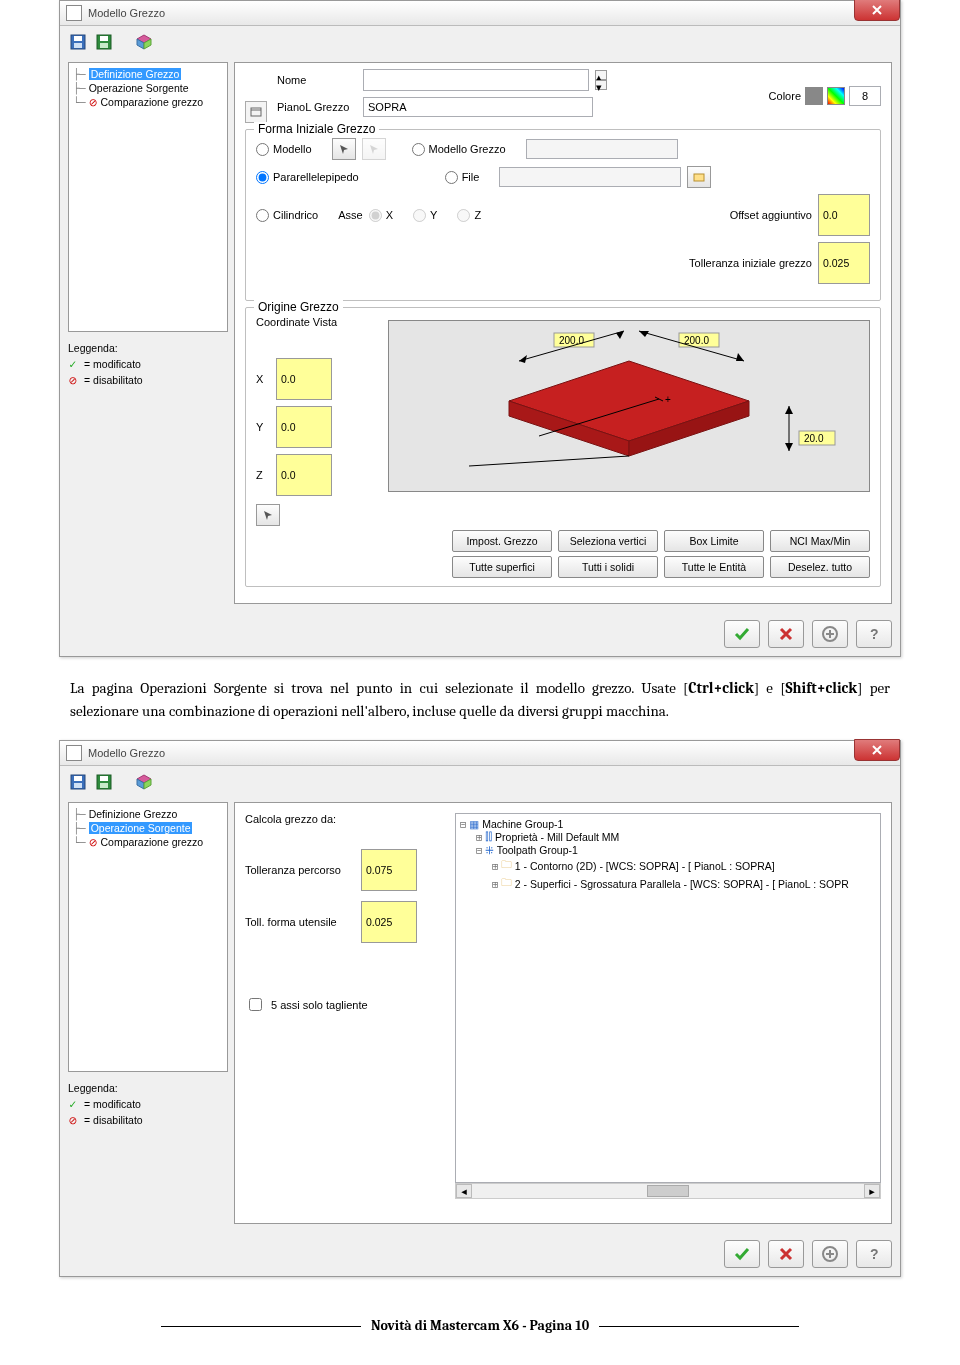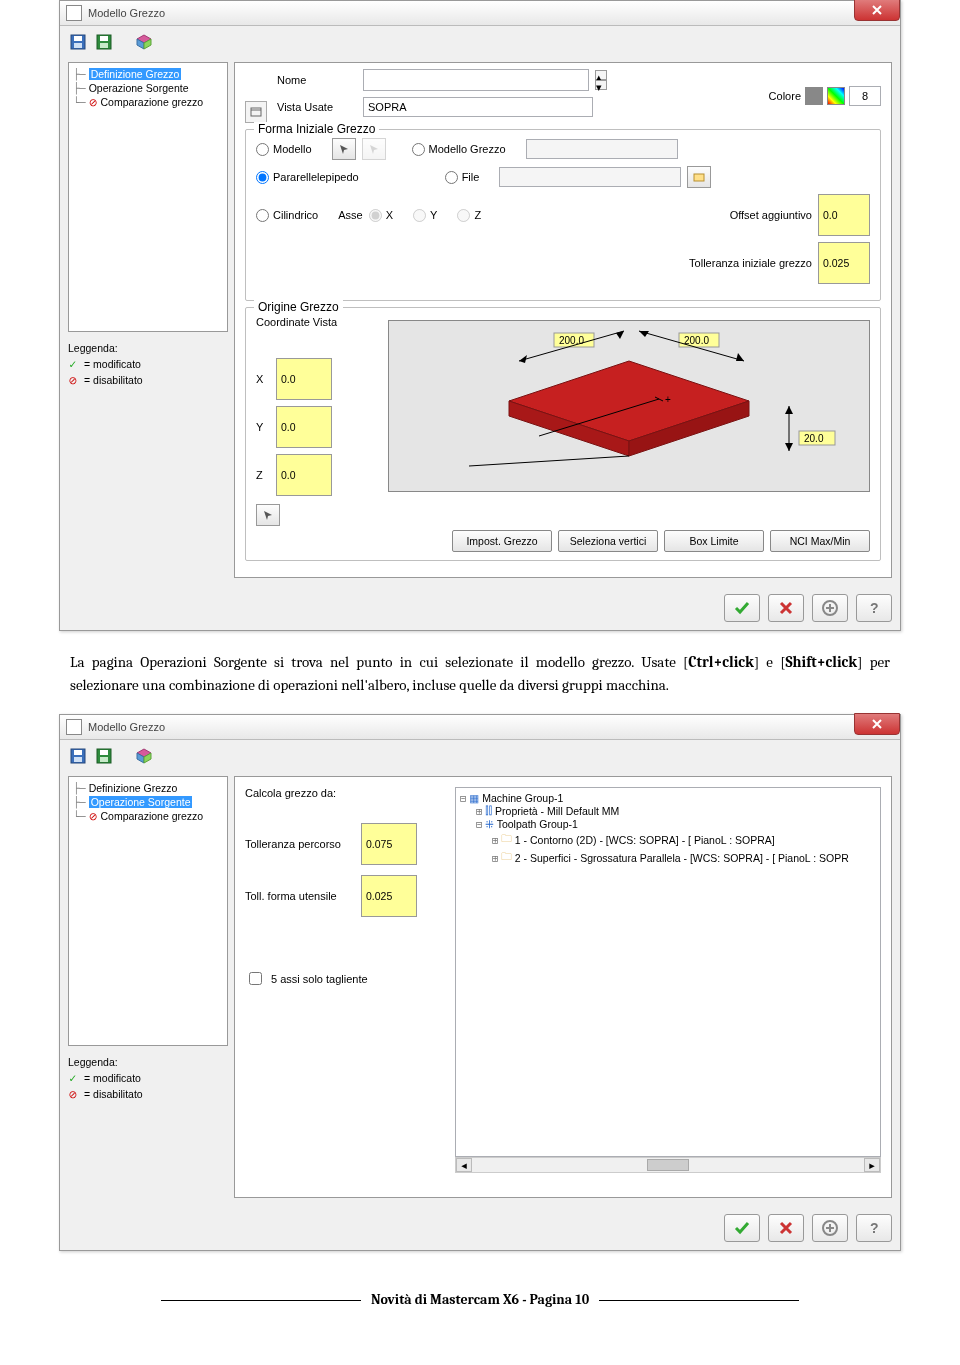--- a/index.html
+++ b/index.html
@@ -137,21 +137,21 @@
         <div style="flex:1">
           <div class="frow">
             <span class="lbl">Nome</span>
             <input class="txt-in" style="width: 220px;">
             <div class="spin">
                   <div>▴</div>
                   <div>▾</div>
                 </div>
           </div>
           <div class="frow">
-            <span class="lbl">Vista Usate</span>
+            <span class="lbl">PianoL Grezzo</span>
             <span class="txt-in" style="width:220px;padding:0 4px;line-height:18px">SOPRA</span>
           </div>
         </div>
         <div style="display:flex;align-items:center;gap:4px">
           <span>Colore</span>
           <span class="colorsw"></span>
           <span class="colorpk"></span>
           <span class="txt-in" style="width:30px;text-align:center;line-height:18px">8</span>
         </div>
       </div>
@@ -283,20 +283,26 @@
               <line x1="60" y1="145" x2="220" y2="135" stroke="#000"></line>
             </svg>
           </div>
         </div>
         <div class="btn-row">
           <div class="sbtn">Impost. Grezzo</div>
           <div class="sbtn">Seleziona vertici</div>
           <div class="sbtn">Box Limite</div>
           <div class="sbtn">NCI Max/Min</div>
         </div>
+        <div class="btn-row">
+          <div class="sbtn">Tutte superfici</div>
+          <div class="sbtn">Tutti i solidi</div>
+          <div class="sbtn">Tutte le Entità</div>
+          <div class="sbtn">Deselez. tutto</div>
+        </div>
       </div>
     </div>
   </div>
   <div class="footer">
     <div class="fbtn">
           <svg viewBox="0 0 18 18">
             <path d="M3 9 L7 13 L15 4" stroke="#3a3" stroke-width="3" fill="none"></path>
           </svg>
         </div>
     <div class="fbtn">

